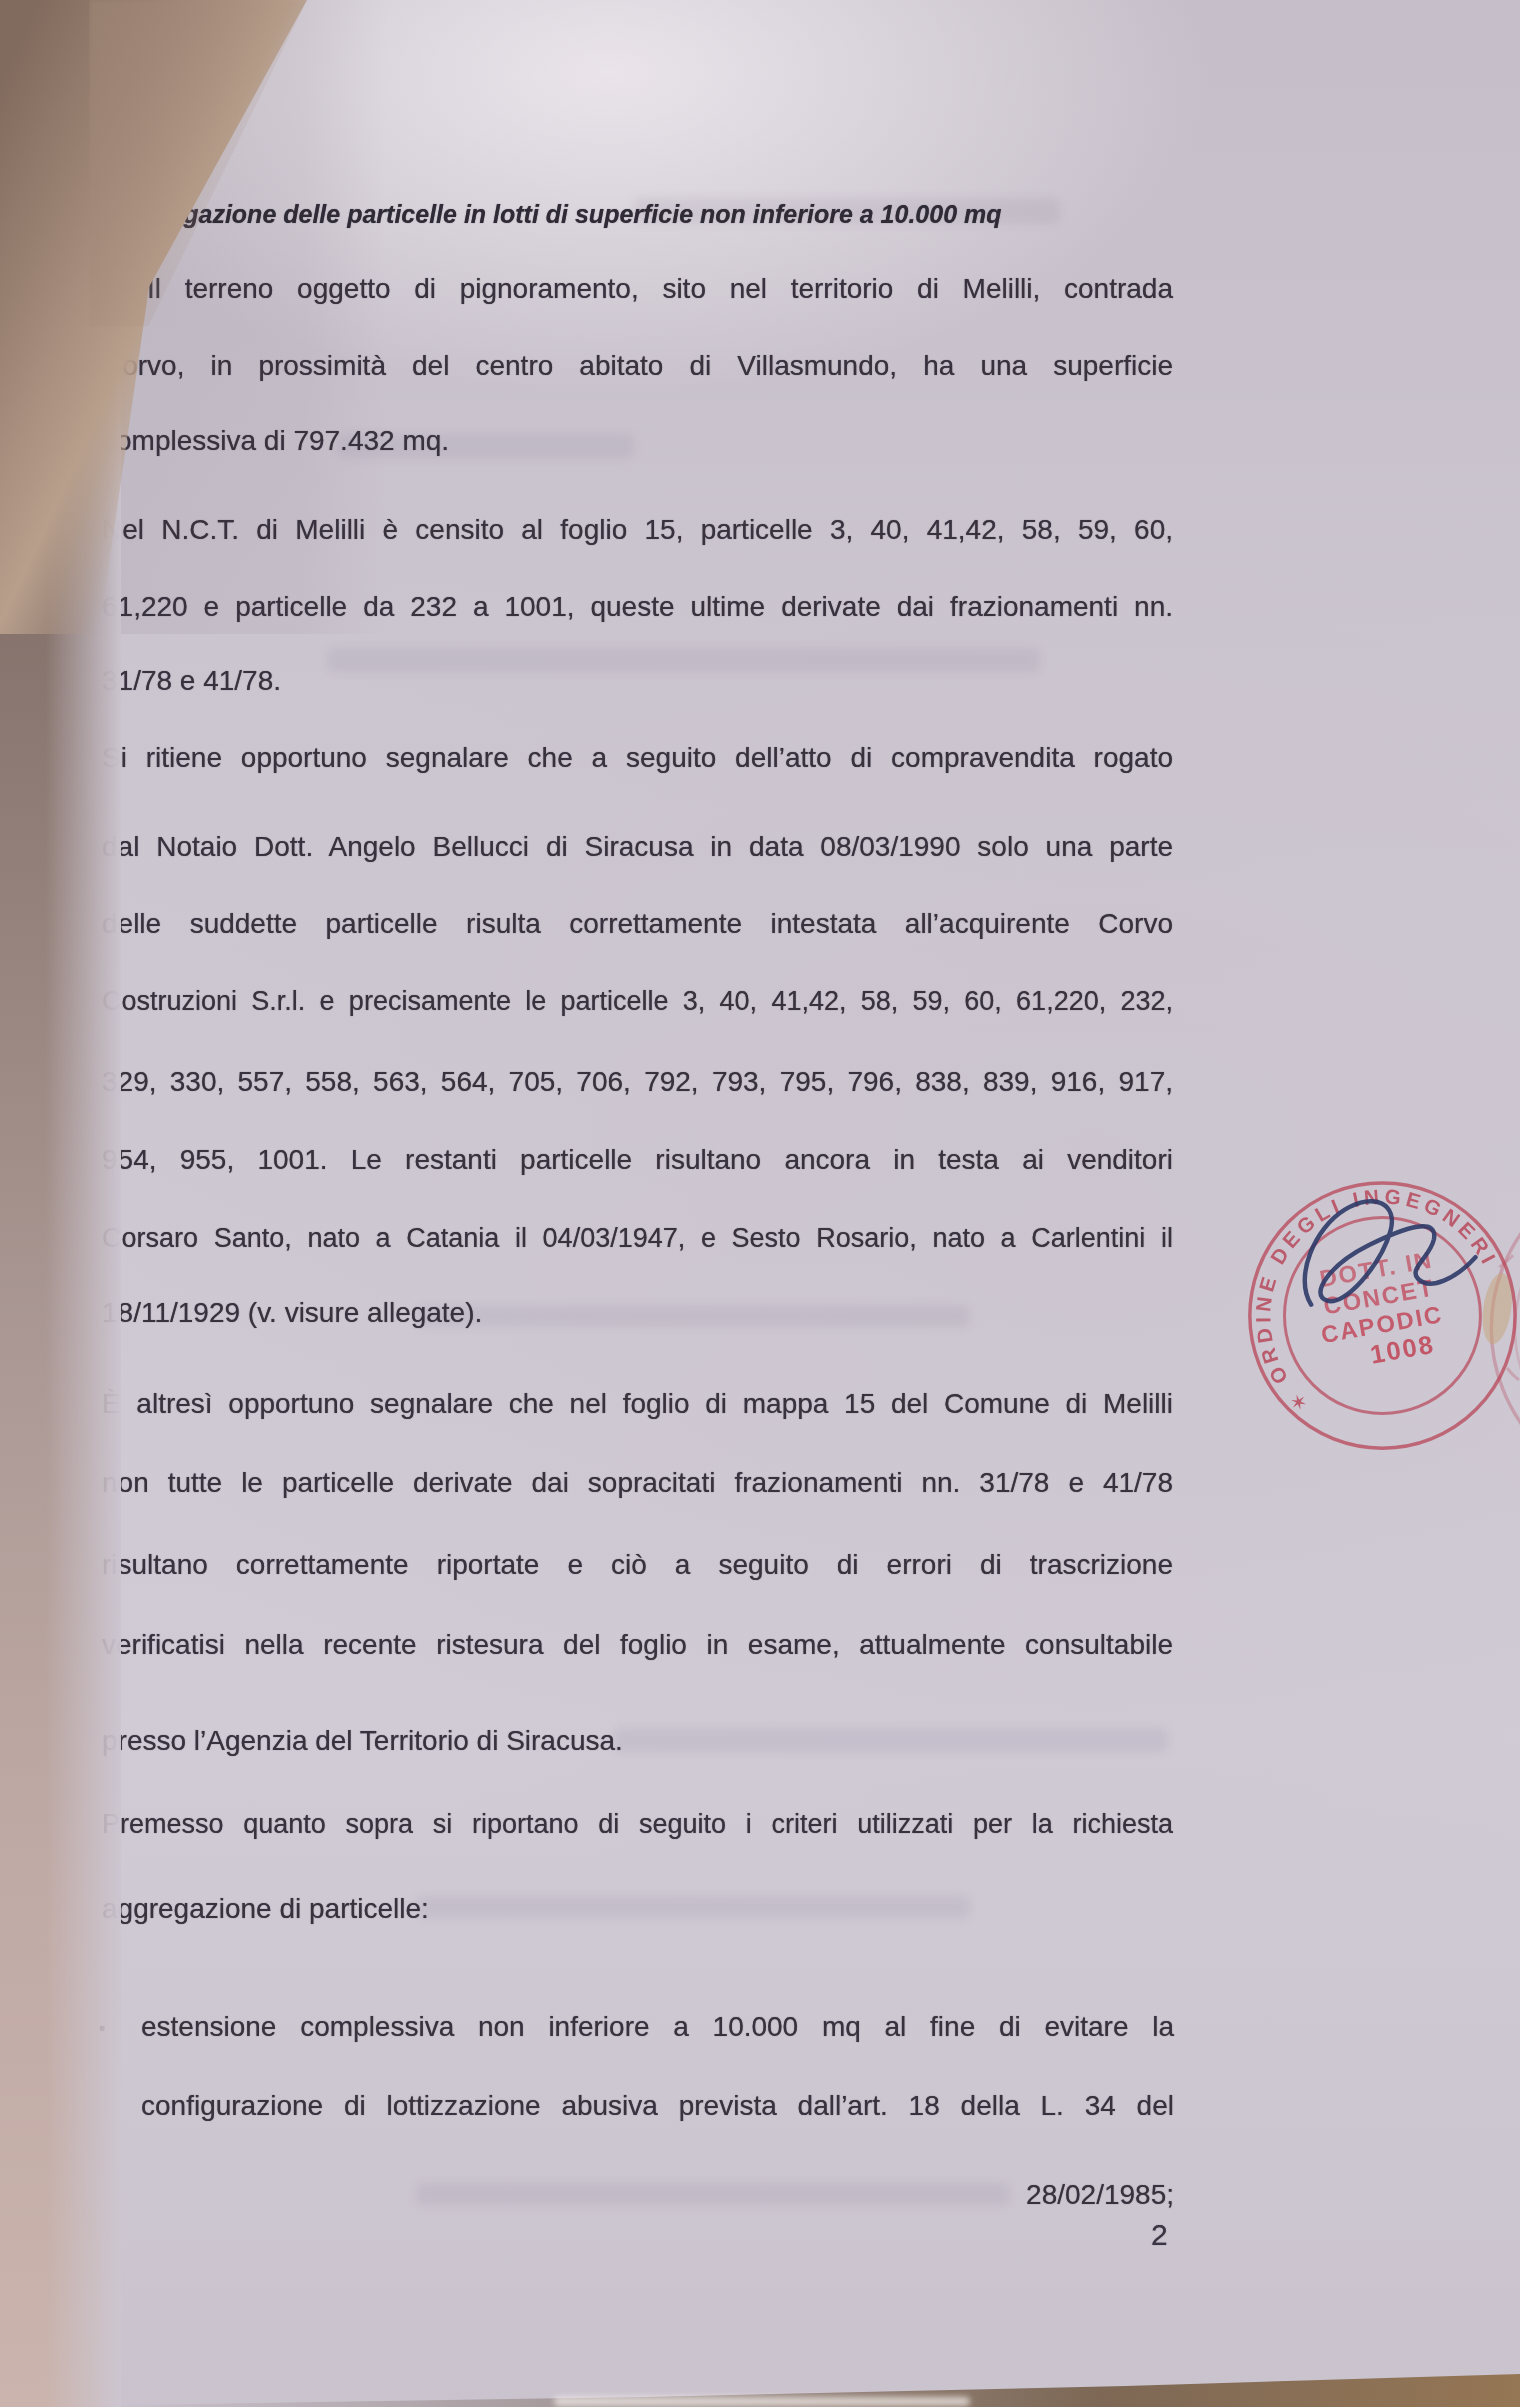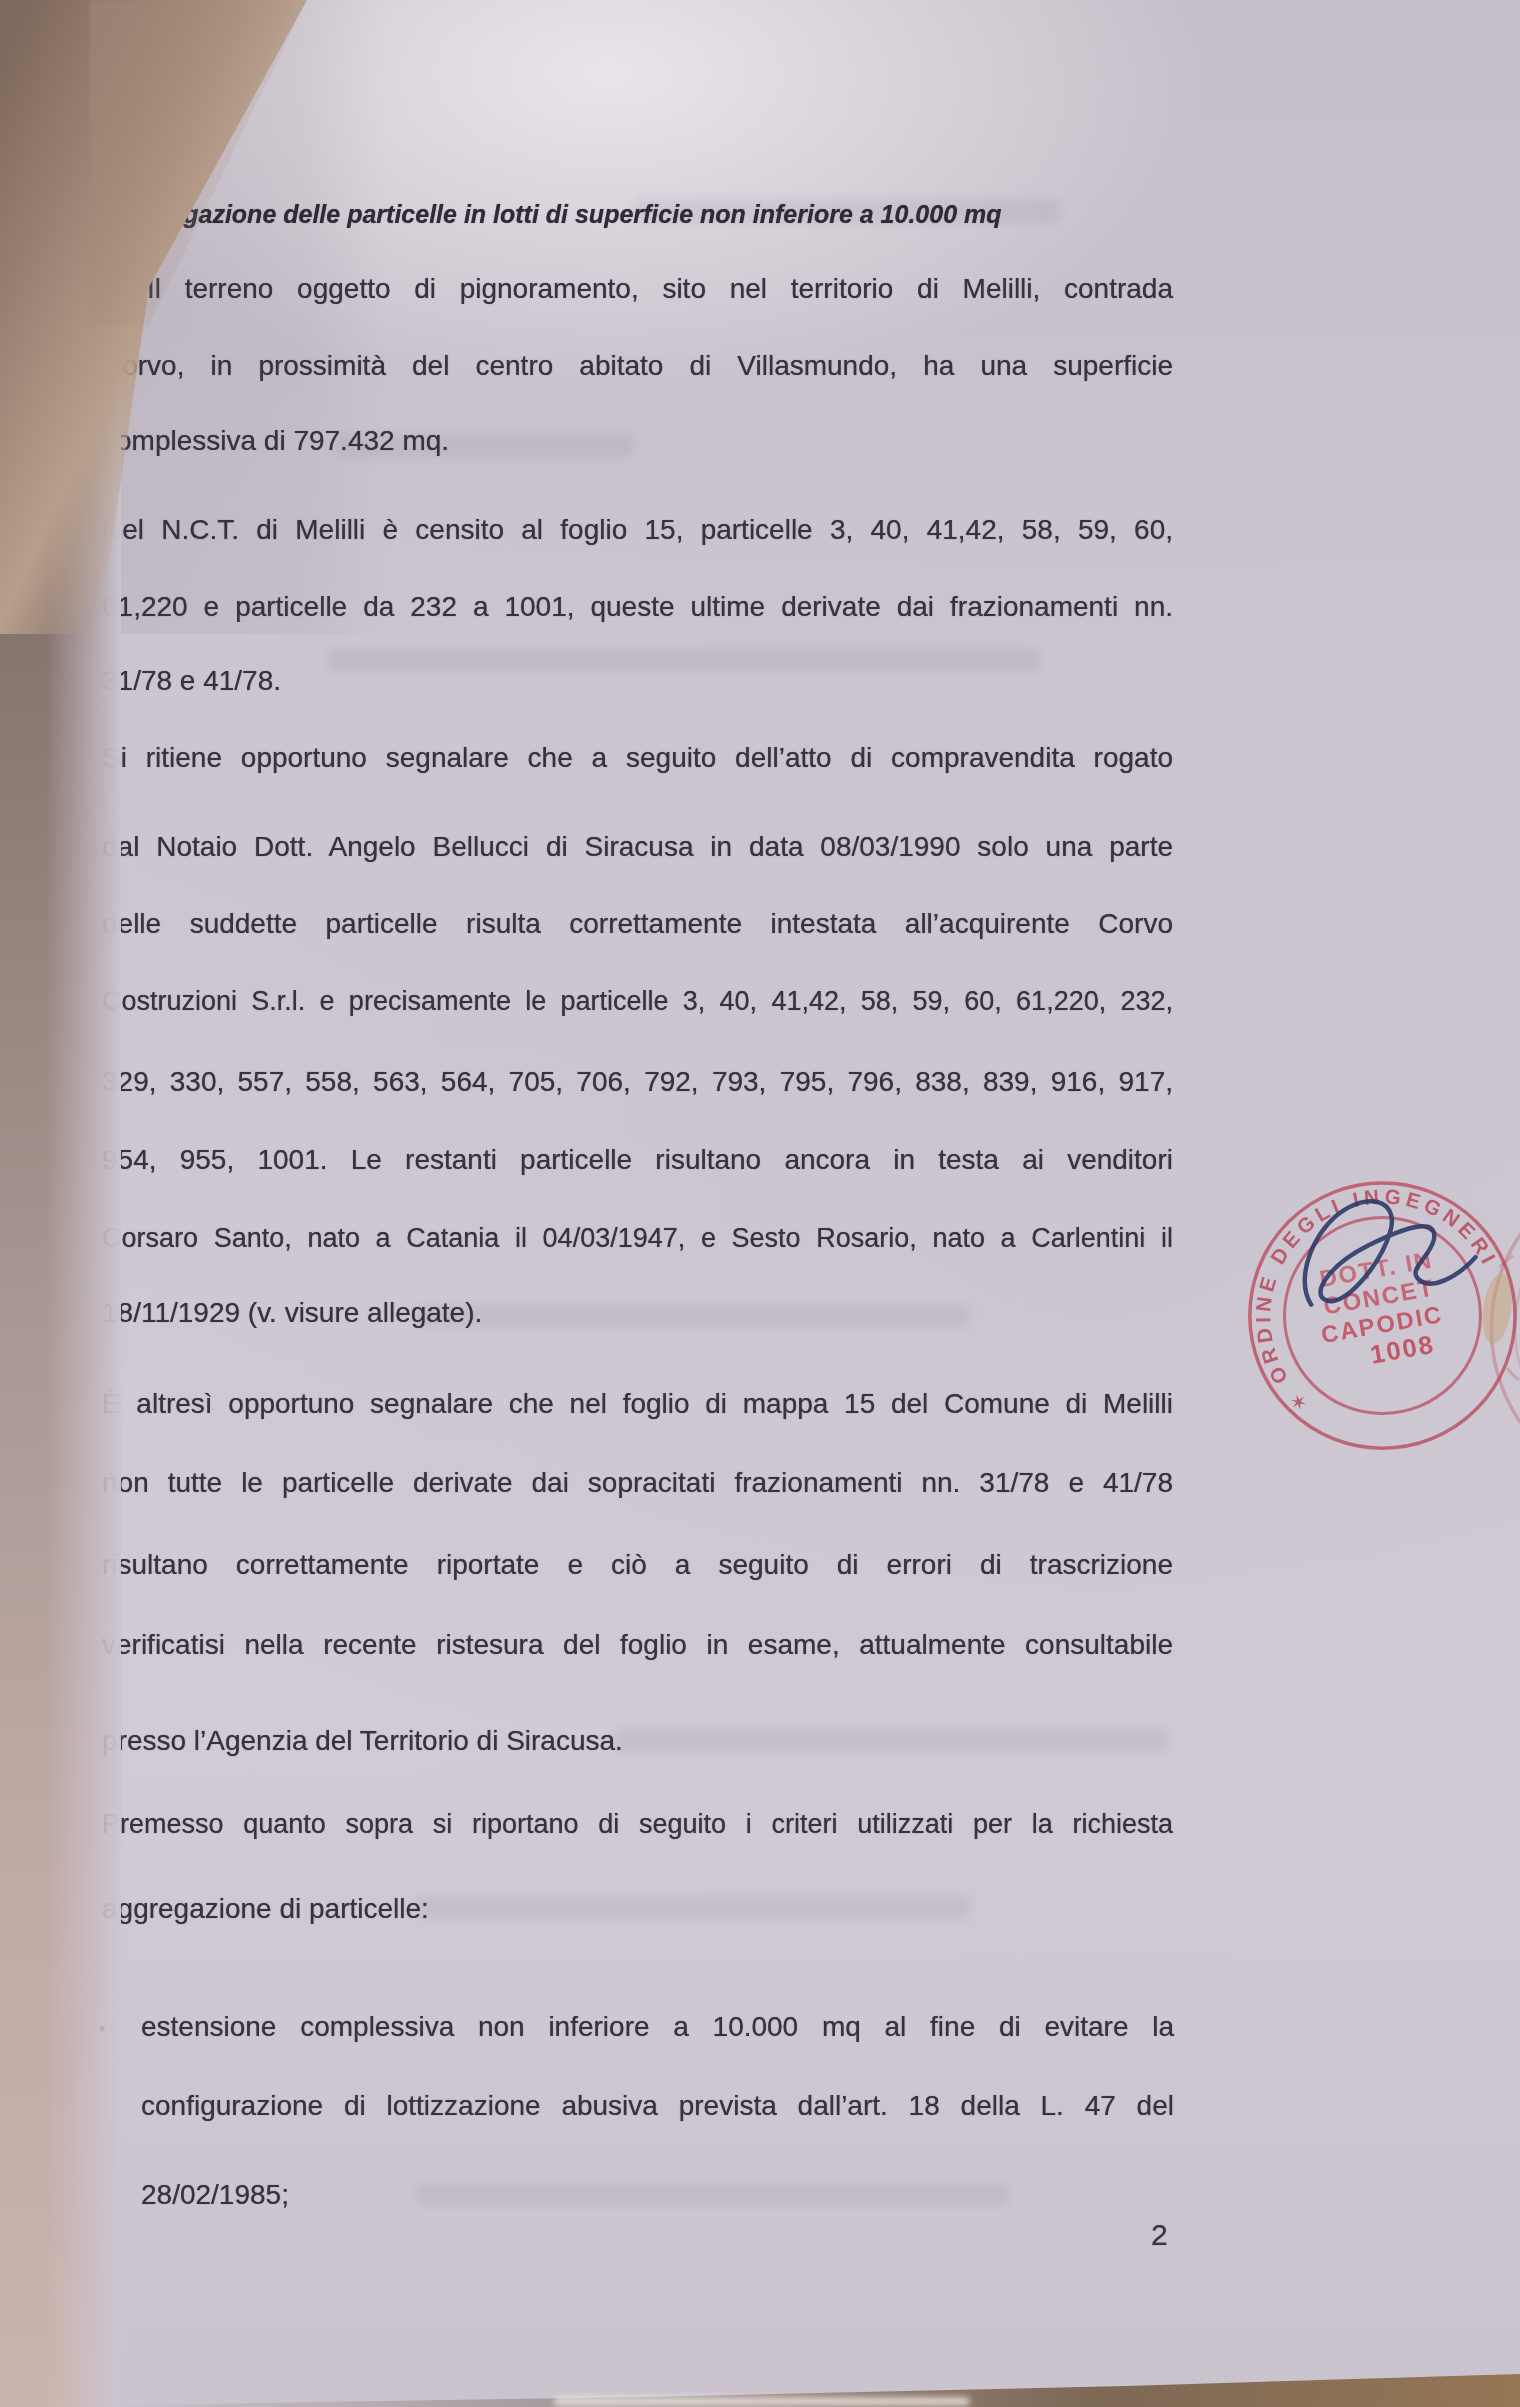--- a/index.html
+++ b/index.html
@@ -85,22 +85,22 @@
       <div class="line justify s27" style="top: 1218px;">Corsaro Santo, nato a Catania il 04/03/1947, e Sesto Rosario, nato a Carlentini il</div>
       <div class="line" style="top: 1293px;">18/11/1929 (v. visure allegate).</div>
       <div class="line justify" style="top: 1384px;">È altresì opportuno segnalare che nel foglio di mappa 15 del Comune di Melilli</div>
       <div class="line justify" style="top: 1463px;">non tutte le particelle derivate dai sopracitati frazionamenti nn. 31/78 e 41/78</div>
       <div class="line justify" style="top: 1545px;">risultano correttamente riportate e ciò a seguito di errori di trascrizione</div>
       <div class="line justify" style="top: 1625px;">verificatisi nella recente ristesura del foglio in esame, attualmente consultabile</div>
       <div class="line" style="top: 1721px;">presso l’Agenzia del Territorio di Siracusa.</div>
       <div class="line justify s27" style="top: 1804px;">Premesso quanto sopra si riportano di seguito i criteri utilizzati per la richiesta</div>
       <div class="line" style="top: 1889px;">aggregazione di particelle:</div>
       <div class="line justify bullet bullet-first" style="top: 1976px;">estensione complessiva non inferiore a 10.000 mq al fine di evitare la<span class="marker">▪</span></div>
-      <div class="line justify bullet" style="top: 2055px;">configurazione di lottizzazione abusiva prevista dall’art. 18 della L. 47 del</div>
-      <div class="line bullet" style="top: 2144px;">28/02/1985;</div>
+      <div class="line justify bullet" style="top: 2055px;">configurazione di lottizzazione abusiva prevista dall’art. 18 della L. 34 del</div>
+      <div class="line bullet" style="top: 2144px; text-align: right;">28/02/1985;</div>
     </div>
 
   <div class="pagenum">2</div>
 
   <div class="stamp-wrap">
     <svg width="287" height="327" viewBox="0 0 290 330">
 
       <g opacity="0.55">
         <circle cx="428" cy="172" r="168" fill="none" stroke="#b84a5c" stroke-width="3.5" opacity="0.6"></circle>
         <circle cx="428" cy="172" r="144" fill="none" stroke="#b84a5c" stroke-width="2.5" opacity="0.35"></circle>

